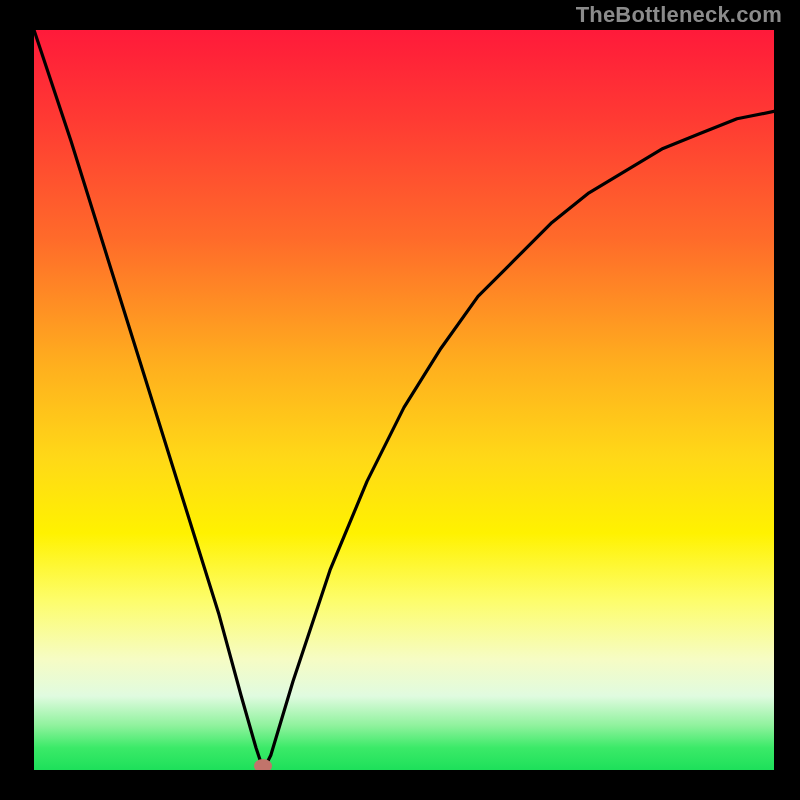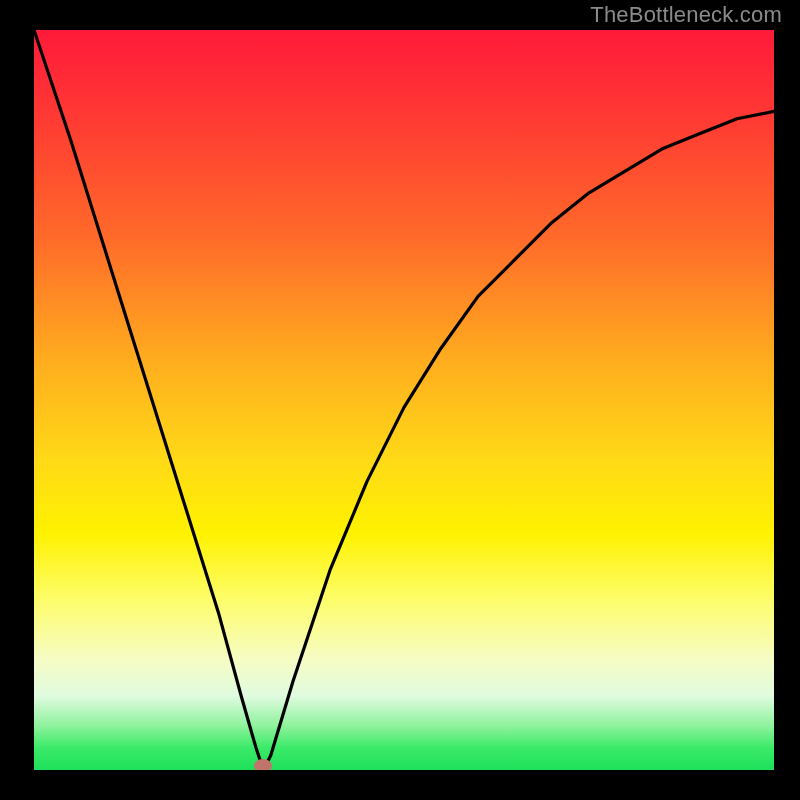--- a/index.html
+++ b/index.html
@@ -15,21 +15,21 @@
     width: 800px;
     height: 800px;
     background: #000;
   }
   .watermark {
     position: absolute;
     top: 2px;
     right: 18px;
     font-family: Arial, Helvetica, sans-serif;
     font-size: 22px;
-    font-weight: 400;
+    font-weight: 700;
     color: #8b8b8b;
     letter-spacing: 0.2px;
     z-index: 5;
   }
   .plot-area {
     position: absolute;
     left: 34px;
     top: 30px;
     width: 740px;
     height: 740px;

